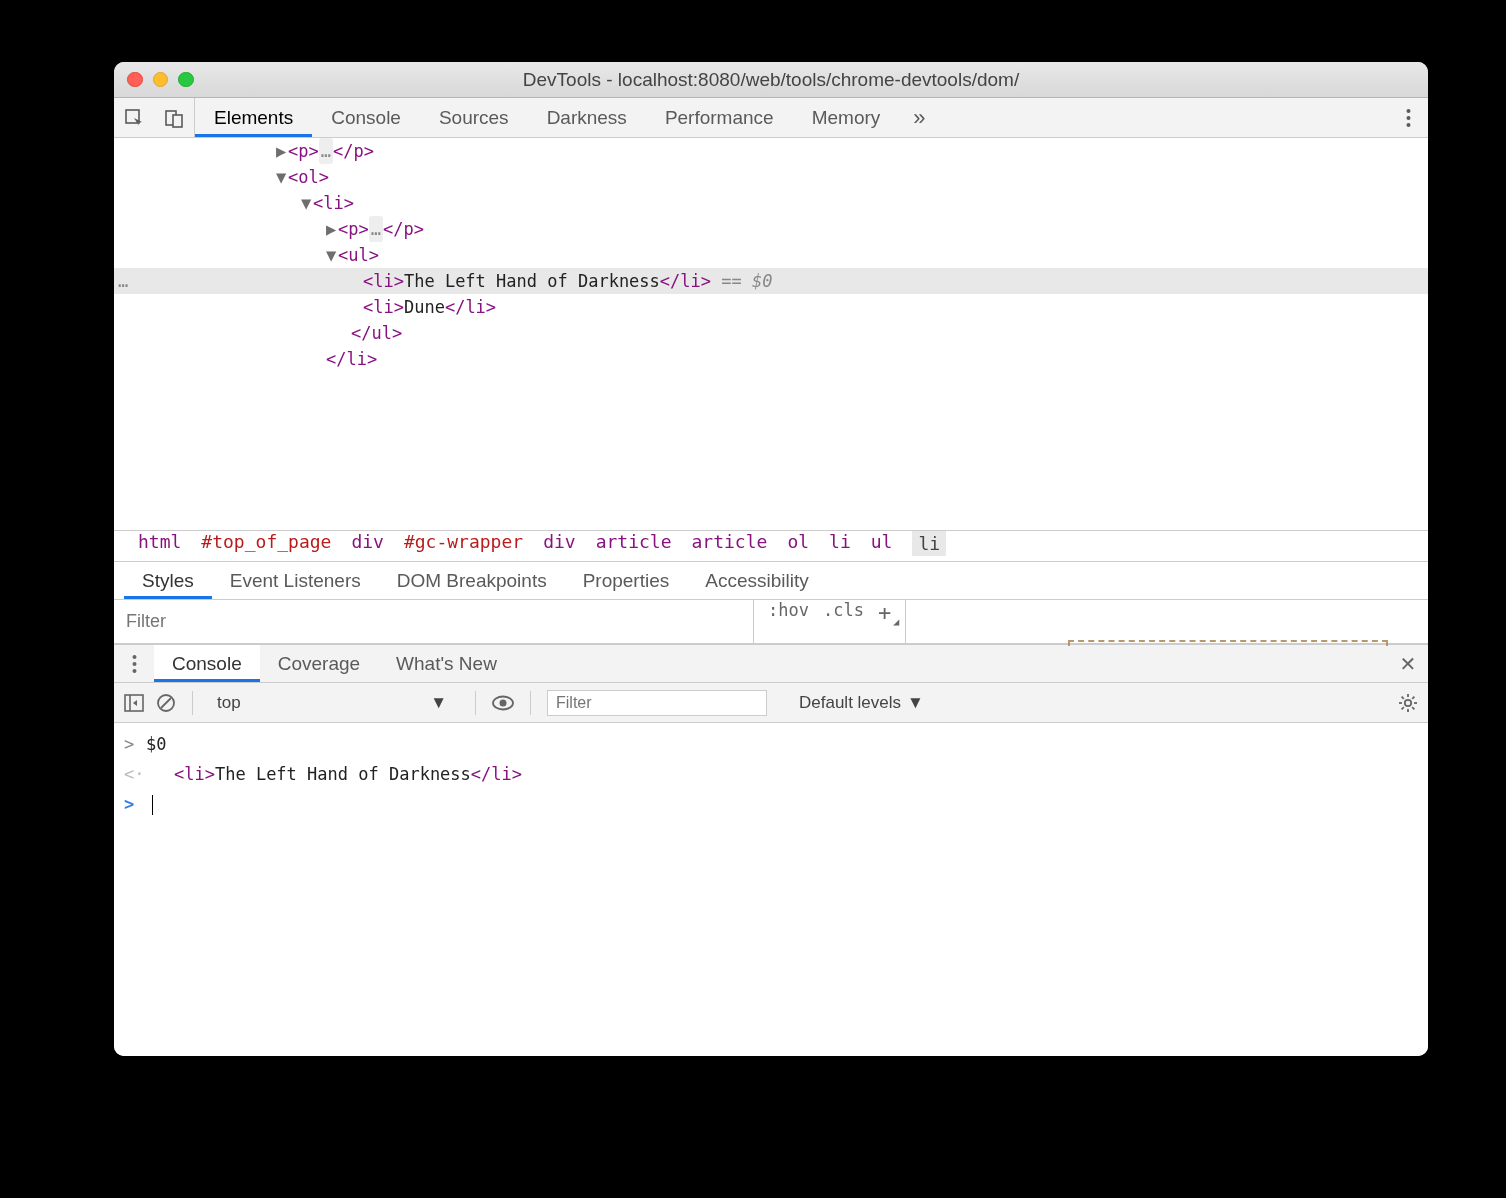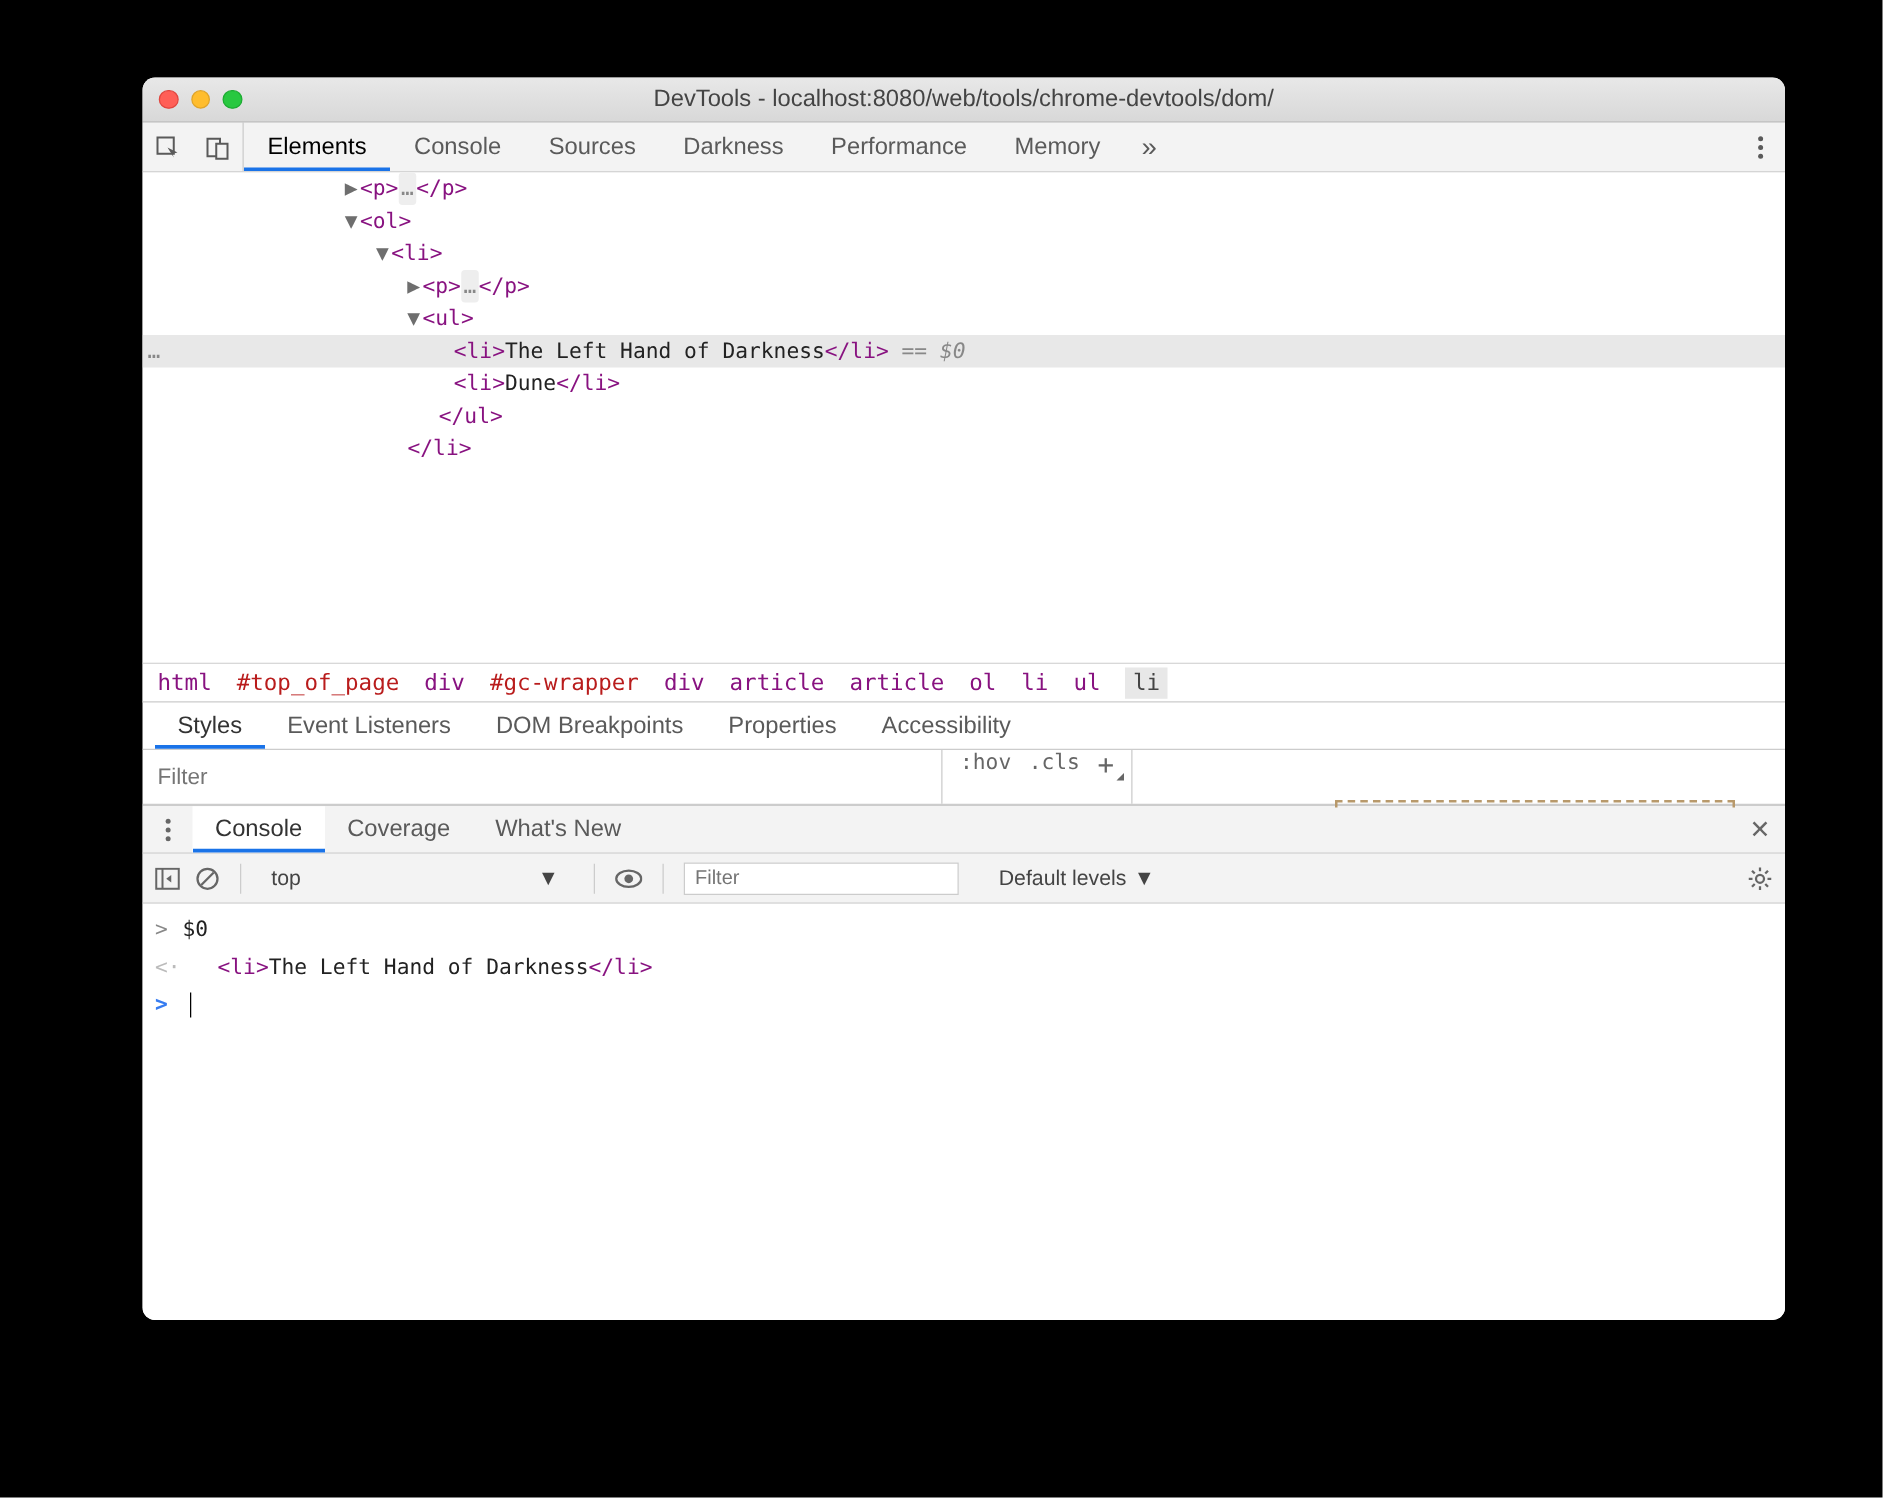--- a/index.html
+++ b/index.html
@@ -75,22 +75,22 @@
   .tag { color:#881280; }
   .txt { color:#222; }
   .ellip { color:#888; background:#eee; border-radius:3px; padding:0 2px;}
   .hint { color:#888; font-style:italic; }
   .dom-gutter {
     position:absolute; left:4px; color:#888;
   }
   .arrow { color:#6e6e6e; display:inline-block; width:14px; text-align:center;}
   .breadcrumbs {
     height:32px; border-top:1px solid #ccc; border-bottom:1px solid #ccc;
-    display:flex; align-items:center; gap:20px;
-    padding:0 12px;
+    display:flex; align-items:flex-start; gap:20px;
+    padding:0 24px;
     font-family: Menlo, Consolas, monospace;
     font-size:18px;
     background:#fff;
     flex:0 0 auto;
   }
   .breadcrumbs .bc { color:#881280; }
   .breadcrumbs .bc.idsel { color:#b91c1c; }
   .breadcrumbs .bc.dim { color:#b86; }
   .breadcrumbs .bc.sel { background:#e8e8e8; padding:2px 6px; color:#444; }
   .subtabs {

